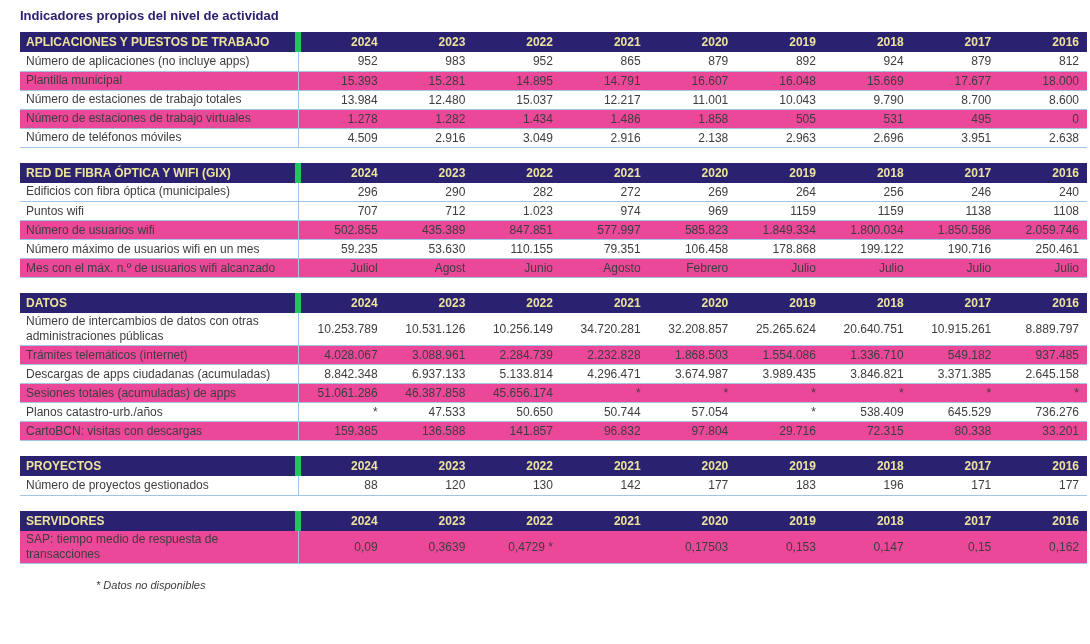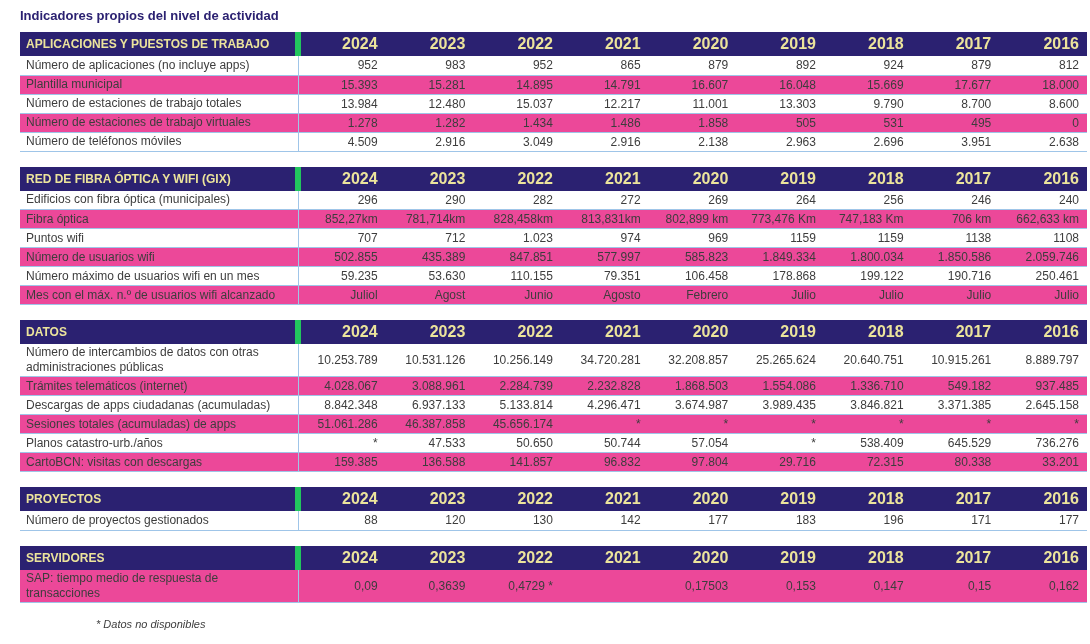--- a/index.html
+++ b/index.html
@@ -33,21 +33,21 @@
     font-size: 12px;
     font-weight: bold;
     text-align: left;
     padding: 3px 4px 3px 6px;
     border-right: 6px solid #22c55e;
     height: 19px;
   }
   table.ind th.year {
     background: #2b2171;
     color: #ece49c;
-    font-size: 16px;
+    font-size: 12px;
     font-weight: bold;
     text-align: right;
     padding: 3px 8px 3px 0;
   }
   table.ind tr.data-row {
     height: 19px;
     border-bottom: 1px solid #9fc5e8;
     background: #ffffff;
   }
   table.ind tr.data-row.shaded { background: #ec4899; }
@@ -126,21 +126,21 @@
             <td class="val">17.677</td>
             <td class="val">18.000</td>
           </tr>
           <tr class="data-row">
             <td class="label">Número de estaciones de trabajo totales</td>
             <td class="val">13.984</td>
             <td class="val">12.480</td>
             <td class="val">15.037</td>
             <td class="val">12.217</td>
             <td class="val">11.001</td>
-            <td class="val">13.303</td>
+            <td class="val">10.043</td>
             <td class="val">9.790</td>
             <td class="val">8.700</td>
             <td class="val">8.600</td>
           </tr>
           <tr class="data-row shaded">
             <td class="label">Número de estaciones de trabajo virtuales</td>
             <td class="val">1.278</td>
             <td class="val">1.282</td>
             <td class="val">1.434</td>
             <td class="val">1.486</td>
@@ -197,32 +197,20 @@
             <td class="val">296</td>
             <td class="val">290</td>
             <td class="val">282</td>
             <td class="val">272</td>
             <td class="val">269</td>
             <td class="val">264</td>
             <td class="val">256</td>
             <td class="val">246</td>
             <td class="val">240</td>
           </tr>
-          <tr class="data-row shaded">
-            <td class="label">Fibra óptica</td>
-            <td class="val">852,27km</td>
-            <td class="val">781,714km</td>
-            <td class="val">828,458km</td>
-            <td class="val">813,831km</td>
-            <td class="val">802,899 km</td>
-            <td class="val">773,476 Km</td>
-            <td class="val">747,183 Km</td>
-            <td class="val">706 km</td>
-            <td class="val">662,633 km</td>
-          </tr>
           <tr class="data-row">
             <td class="label">Puntos wifi</td>
             <td class="val">707</td>
             <td class="val">712</td>
             <td class="val">1.023</td>
             <td class="val">974</td>
             <td class="val">969</td>
             <td class="val">1159</td>
             <td class="val">1159</td>
             <td class="val">1138</td>

